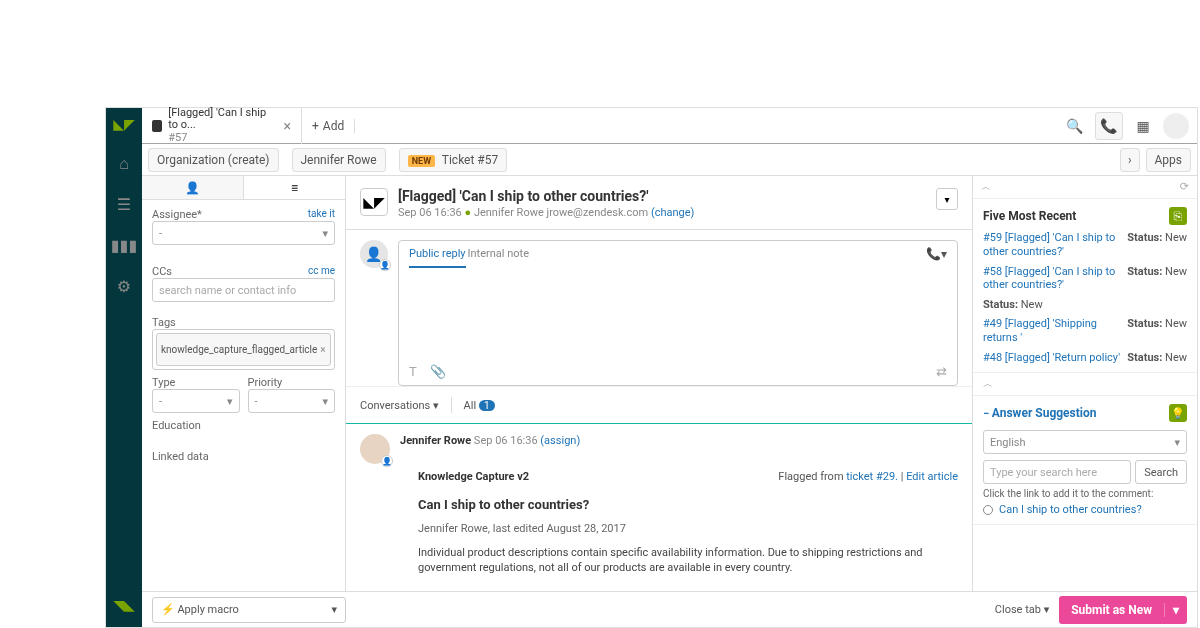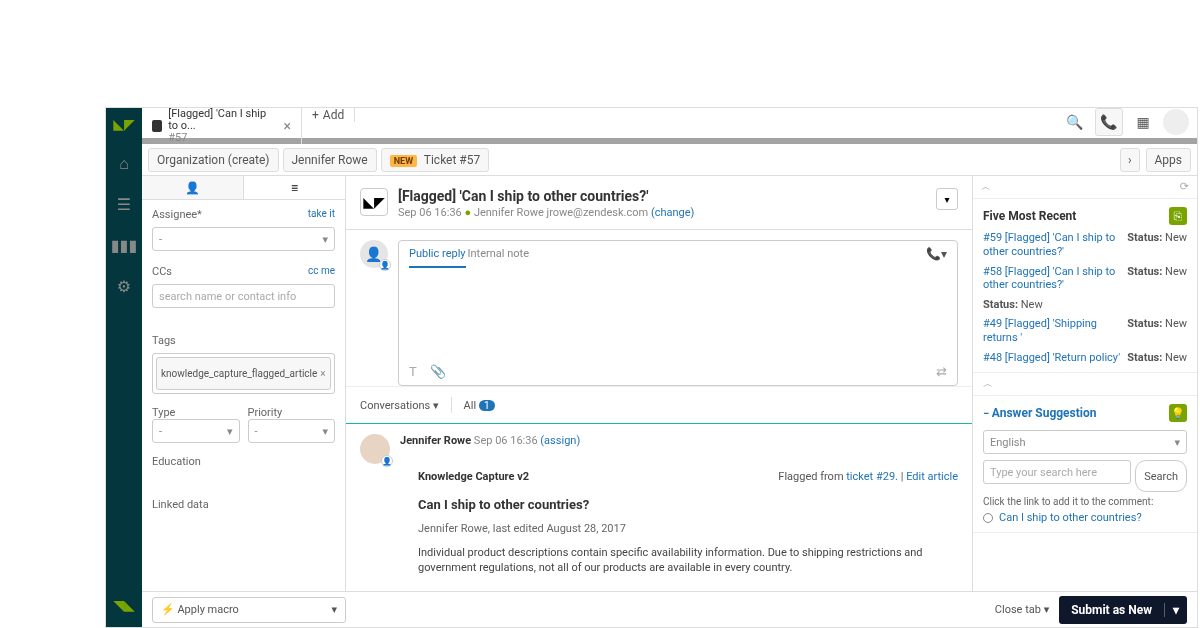--- a/index.html
+++ b/index.html
@@ -3,40 +3,40 @@
 <meta charset="utf-8">
 <style>
 *{box-sizing:border-box;margin:0;padding:0;font-family:-apple-system,BlinkMacSystemFont,"Segoe UI",Roboto,Arial,sans-serif}
 body{width:1200px;height:628px;background:#fff;overflow:hidden;position:relative}
 .app{display:flex;width:1093px;height:521px;margin-left:105px;margin-top:107px;border:1px solid #ddd;background:#fff}
 .sidebar-nav{width:36px;background:#03363d;display:flex;flex-direction:column;align-items:center;padding-top:8px;gap:22px;flex-shrink:0}
 .sidebar-nav .nav-icon{color:#888;font-size:16px;cursor:pointer}
 .sidebar-nav .logo{color:#78a300;font-size:14px}
 .sidebar-nav .bottom-logo{margin-top:auto;margin-bottom:14px;color:#78a300;font-size:14px}
 .main{flex:1;display:flex;flex-direction:column;min-width:0}
-.topbar{height:36px;border-bottom:6px solid #a3a3a3;display:flex;align-items:flex-start}
+.topbar{height:36px;border-bottom:1px solid #a3a3a3;display:flex;align-items:center}
 .tab{display:flex;align-items:center;padding:0 10px;border-right:1px solid #ddd;gap:6px;font-size:11px;color:#333;max-width:160px}
 .tab .tab-icon{width:12px;height:12px;background:#333;border-radius:2px}
 .tab .tab-text{display:flex;flex-direction:column;line-height:1.1;overflow:hidden}
 .tab .tab-close{color:#888;font-size:14px;cursor:pointer}
 .add-tab{display:flex;align-items:center;padding:0 10px;font-size:12px;color:#555;cursor:pointer;border-right:1px solid #ddd}
 .topbar-right{margin-left:auto;display:flex;align-items:center;gap:6px;padding-right:8px}
 .tb-btn{width:28px;height:28px;display:flex;align-items:center;justify-content:center;color:#555;font-size:14px;cursor:pointer}
 .tb-btn.bordered{border:1px solid #ddd;border-radius:3px;background:#f7f7f7}
 .avatar-circle{width:26px;height:26px;border-radius:50%;background:#eee}
-.breadcrumb-row{height:32px;border-bottom:1px solid #ddd;display:flex;align-items:center;padding:0 6px;font-size:12px;gap:4px}
+.breadcrumb-row{height:32px;border-bottom:1px solid #ddd;display:flex;align-items:center;padding:0 6px;font-size:12px;gap:13px}
 .crumb{padding:4px 8px;border:1px solid #ddd;background:#f7f7f7;border-radius:3px;color:#555;cursor:pointer}
 .badge-new{background:#ffb648;color:#703b00;font-size:9px;font-weight:bold;padding:1px 4px;border-radius:2px;margin-right:4px}
 .br-right{margin-left:auto;display:flex;gap:6px}
 .content-row{flex:1;display:flex;min-height:0}
 .left-panel{width:204px;border-right:1px solid #ddd;display:flex;flex-direction:column}
 .panel-tabs{height:24px;display:flex;border-bottom:1px solid #ddd}
 .panel-tab{flex:1;display:flex;align-items:center;justify-content:center;font-size:12px;cursor:pointer}
 .panel-tab.inactive{background:#f7f7f7;border-right:1px solid #ddd;color:#bbb}
-.panel-body{padding:8px 10px;font-size:11px;color:#555;display:flex;flex-direction:column;gap:6px}
+.panel-body{padding:8px 10px;font-size:11px;color:#555;display:flex;flex-direction:column;}
 .field-label{display:flex;justify-content:space-between;color:#666}
 .take-link,.cc-link{color:#1f73b7;font-size:10px;cursor:pointer}
 .dropdown{height:24px;border:1px solid #ccc;border-radius:3px;display:flex;align-items:center;padding:0 6px;justify-content:space-between;color:#888;font-size:11px;cursor:pointer}
 .input{height:24px;border:1px solid #ccc;border-radius:3px;padding:0 6px;color:#888;font-size:11px;width:100%}
 .input::placeholder{color:#aaa}
 .two-col{display:flex;gap:8px}
 .two-col>div{flex:1}
 .tag-chip{display:inline-flex;align-items:center;border:1px solid #ccc;border-radius:3px;padding:10px 4px;font-size:10px;color:#555;gap:3px;background:#f7f7f7}
 .chip-x{color:#888;cursor:pointer}
 .center-panel{flex:1;display:flex;flex-direction:column;min-width:0;border-right:1px solid #ddd}
@@ -82,30 +82,30 @@
 .rp-section{padding:8px 10px;border-bottom:1px solid #eee}
 .rp-title-row{display:flex;align-items:center;justify-content:space-between}
 .rp-title{font-weight:bold;font-size:12px;color:#333}
 .rp-badge{width:18px;height:18px;background:#78a300;color:#fff;border-radius:3px;display:flex;align-items:center;justify-content:center;font-size:11px}
 .recent-item{display:flex;justify-content:space-between;gap:6px;margin-top:6px;font-size:11px}
 .recent-item .link{color:#1f73b7;cursor:pointer;flex:1;line-height:1.25}
 .recent-item .status{color:#555;white-space:nowrap}
 .collapse-caret{color:#888;cursor:pointer;font-size:10px}
 .answer-title{color:#1f73b7;font-weight:bold;font-size:12px}
 .search-row{display:flex;gap:4px;margin-top:6px}
-.search-btn{border:1px solid #ccc;border-radius:11px;padding:0 8px;height:32px;display:flex;align-items:center;font-size:11px;cursor:pointer;color:#555}
+.search-btn{border:1px solid #ccc;border-radius:3px;padding:0 8px;height:24px;display:flex;align-items:center;font-size:11px;cursor:pointer;color:#555}
 .hint{color:#666;font-size:10px;margin-top:4px}
 .result-item{display:flex;align-items:center;gap:6px;margin-top:4px}
 .result-item .dot-ic{width:10px;height:10px;border:1px solid #888;border-radius:50%;flex-shrink:0}
 .result-item .rlink{color:#1f73b7;cursor:pointer;font-size:11px}
 .bottom-bar{height:36px;border-top:1px solid #ddd;display:flex;align-items:center;padding:0 10px;gap:10px}
 .macro{border:1px solid #ccc;border-radius:3px;height:26px;display:flex;align-items:center;padding:0 8px;font-size:11px;gap:6px;color:#555;width:194px;justify-content:space-between;cursor:pointer}
 .bottom-right{margin-left:auto;display:flex;align-items:center;gap:10px}
 .close-tab{font-size:11px;color:#555;cursor:pointer}
-.submit{background:#0f172a;color:#fff;border-radius:3px;height:28px;display:flex;align-items:center;font-size:12px;font-weight:bold}
+.submit{background:#ec4899;color:#fff;border-radius:3px;height:28px;display:flex;align-items:center;font-size:12px;font-weight:bold}
 .submit .label{padding:0 12px}
 .submit .split{border-left:1px solid rgba(255,255,255,.3);padding:0 8px;cursor:pointer}
 </style>
 </head>
 <body>
 
 <div class="app">
 
   <div class="sidebar-nav">
     <div class="logo">◣◤</div>
@@ -159,21 +159,21 @@
         <div class="panel-body">
           <div class="field-label">
               <span>Assignee*</span>
               <span class="take-link">take it</span>
             </div>
           <div class="dropdown">
               <span>-</span>
               <span>▾</span>
             </div>
 
-          <div class="field-label" style="margin-top:8px">
+          <div class="field-label" style="margin-top:20px">
               <span>CCs</span>
               <span class="cc-link">cc me</span>
             </div>
           <input class="input" placeholder="search name or contact info" style="">
 
           <div style="height:14px"></div>
           <div class="field-label">
               <span>Tags</span>
             </div>
           <div style="border:1px solid #ccc;border-radius:3px;padding:3px">

